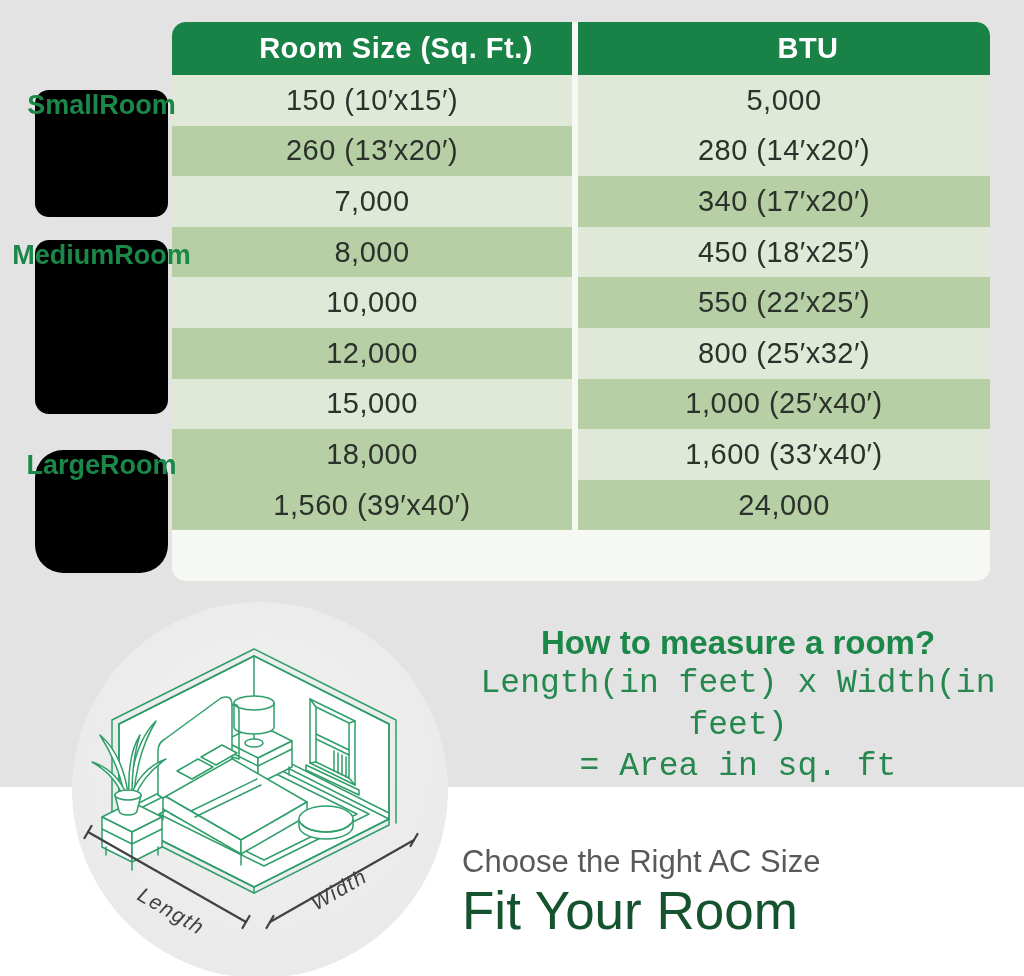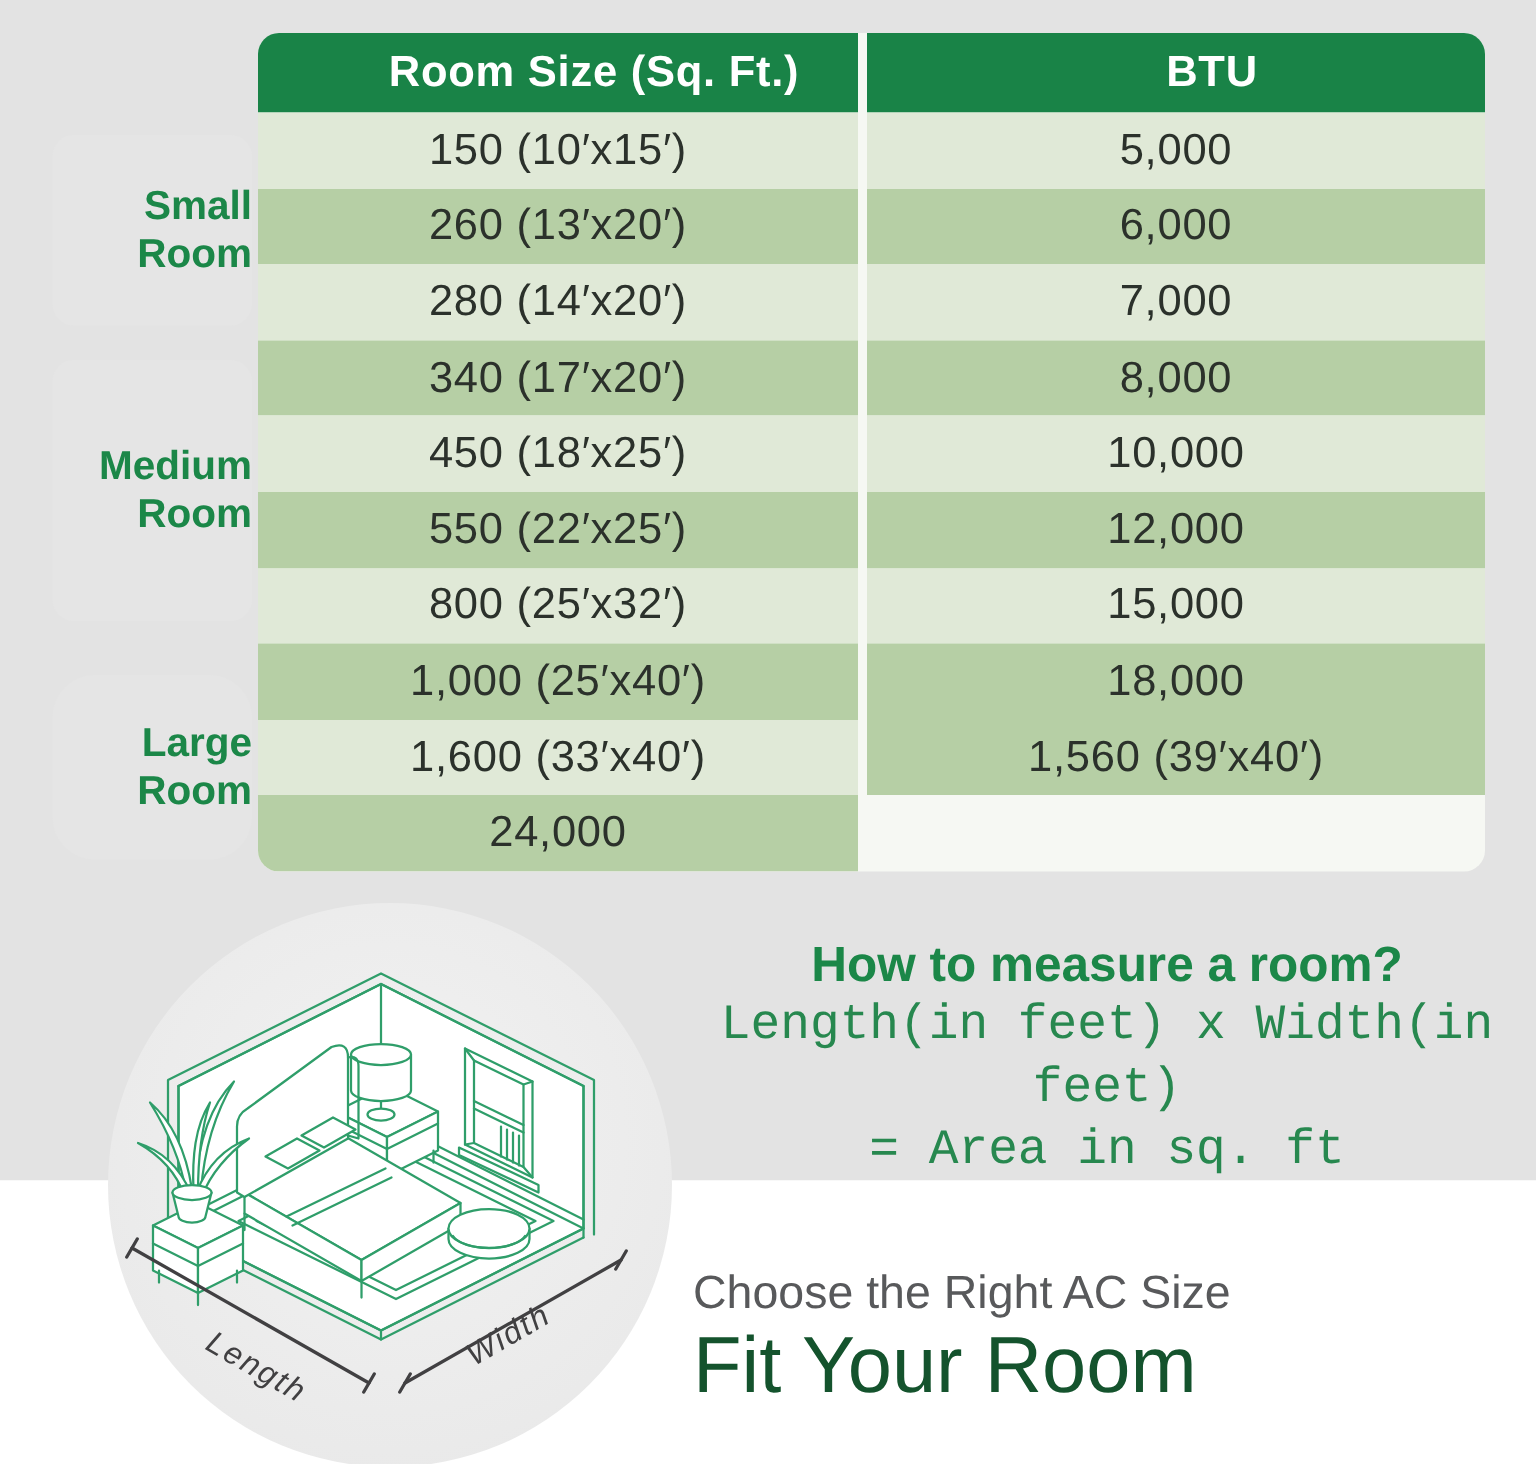--- a/index.html
+++ b/index.html
@@ -21,22 +21,22 @@
   .th {
     background:var(--header_bg,#198347); color:#ffffff;
     font-size:29px; font-weight:bold; letter-spacing:.5px;padding-left:48px;
   }
   .td { font-size:29px; color:#2b312b; letter-spacing:.5px; }
   .row-light { background:var(--row_light,#e0e9d7); }
   .row-dark  { background:var(--row_dark,#b6cfa5); }
 
   
   .group-card {
-    position:absolute; left:35px; width:133px; background:#e5e5e5; border-radius:14px;
-    display:flex; flex-direction:column; align-items:flex-end; justify-content:center;
+    position:absolute; left:35px; width:133px; background:#000000; border-radius:14px;
+    display:flex; flex-direction:row; align-items:flex-start; justify-content:center;
     color:var(--label_green,#1b8748); font-weight:bold; font-size:27px; line-height:1.18;
     text-align:center;
   }
   .gc-small  { top:90px;  height:127px; }
   .gc-medium { top:240px; height:174px; }
   .gc-large  { top:450px; height:123px;border-radius:28px; }
 
   
   .measure { position:absolute; left:452px; top:622px; width:572px; text-align:center; }
   .measure-title { color:var(--label_green,#1b8748); font-weight:bold; font-size:33px; line-height:1.25; }
@@ -62,21 +62,20 @@
   <div class="bg-bottom"></div>
 
   <div class="btu-table">
     <div class="cell th">Room Size (Sq. Ft.)</div>
     <div class="cell th">BTU</div>
 
     <div class="cell td row-light">150 (10′x15′)</div>
     <div class="cell td row-light">5,000</div>
 
     <div class="cell td row-dark">260 (13′x20′)</div>
-    <div class="cell td row-dark">6,000</div>
 
     <div class="cell td row-light">280 (14′x20′)</div>
     <div class="cell td row-light">7,000</div>
 
     <div class="cell td row-dark">340 (17′x20′)</div>
     <div class="cell td row-dark">8,000</div>
 
     <div class="cell td row-light">450 (18′x25′)</div>
     <div class="cell td row-light">10,000</div>
 

